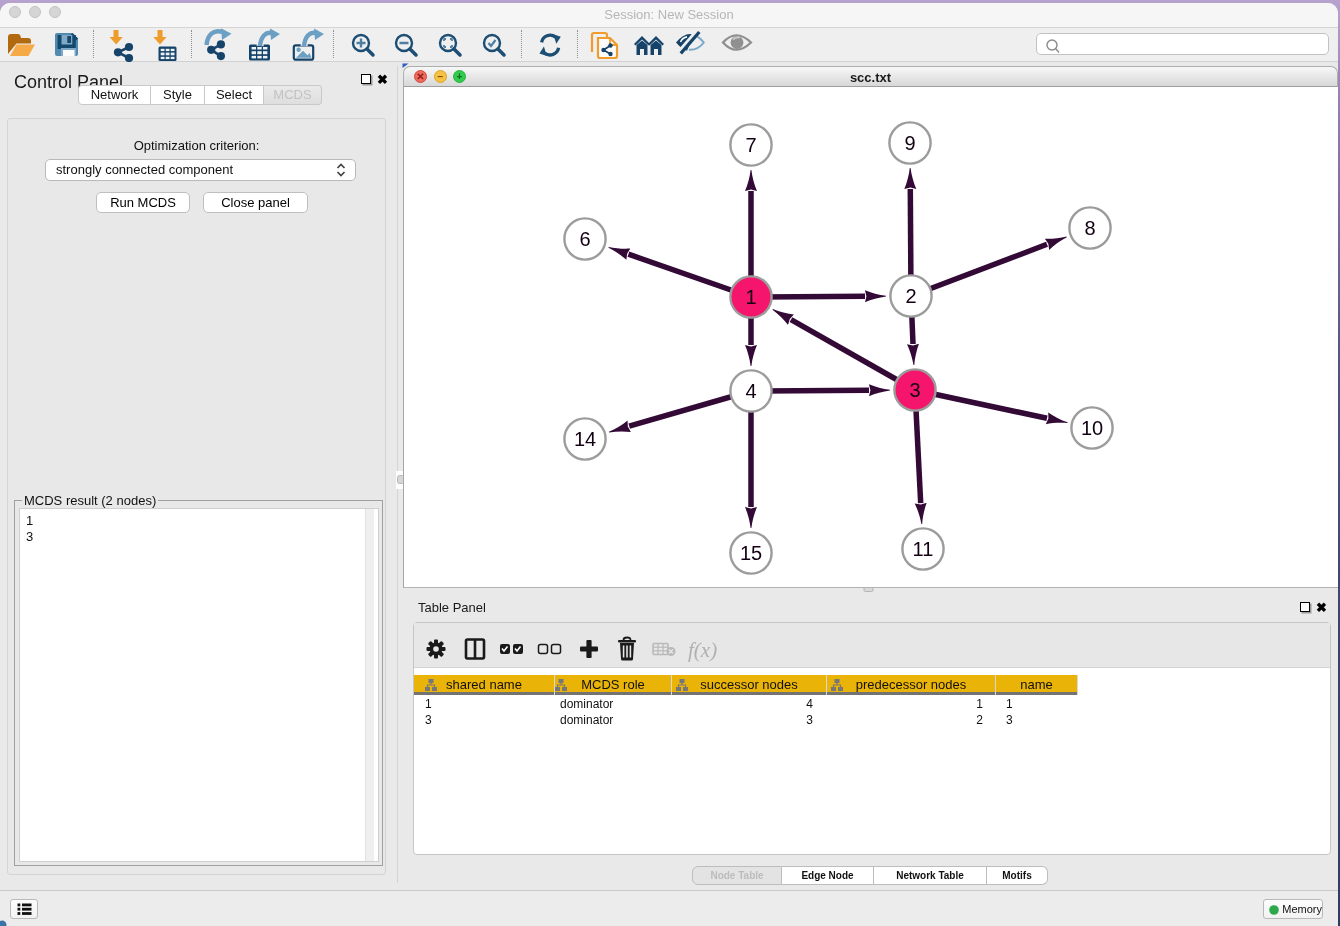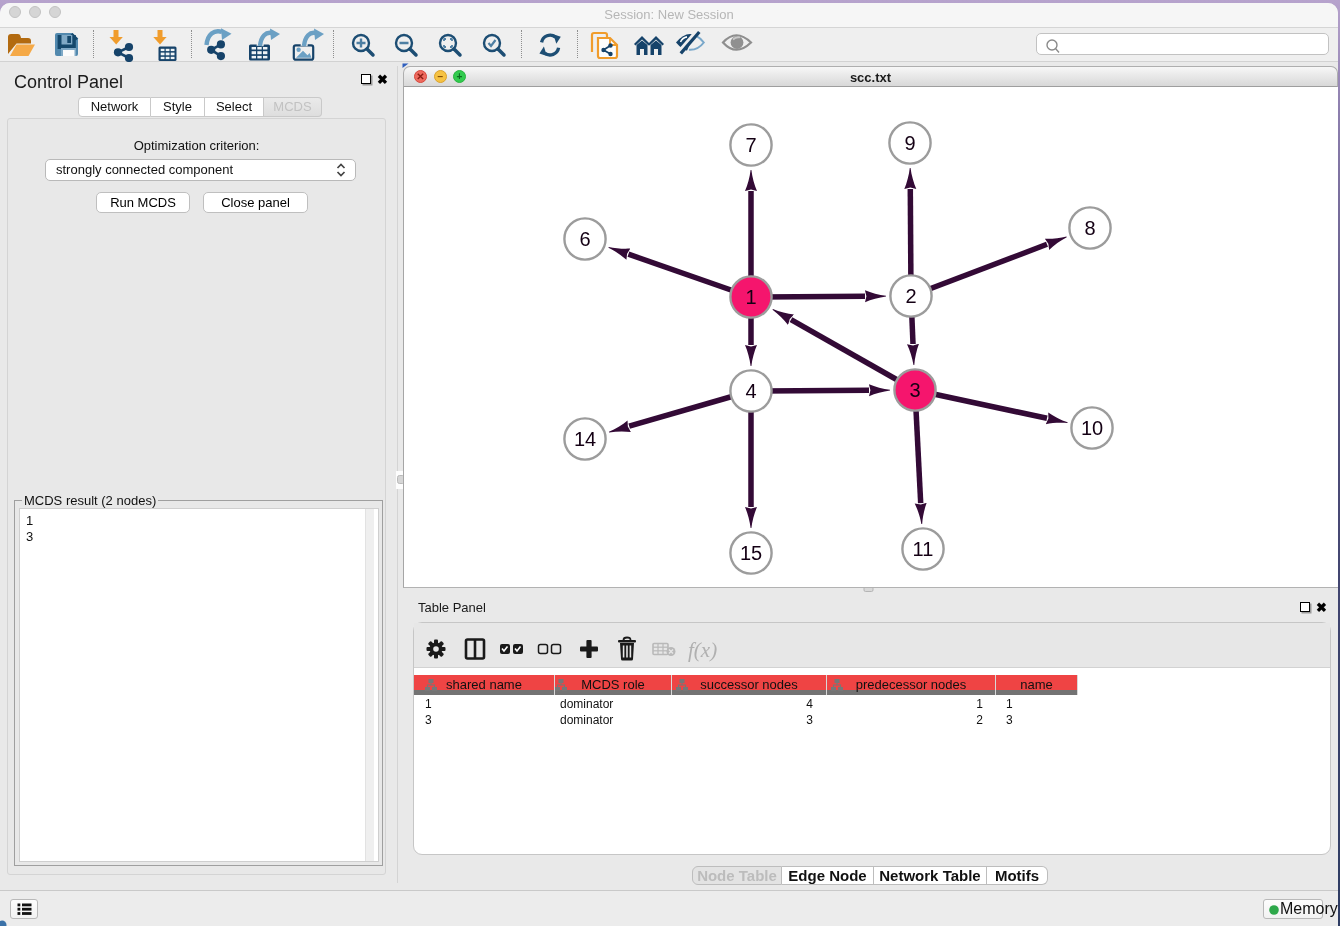--- a/index.html
+++ b/index.html
@@ -12,48 +12,48 @@
 .tl { position:absolute; top:3px; width:12px; height:12px; border-radius:50%; background:#d5d5d5; border:1px solid #c2c2c2; }
 #wtitle { position:absolute; top:4px; left:0; width:100%; text-align:center; color:#b6b6b6; font-size:13px; }
 
 #toolbar { left:0; top:28px; width:1338px; height:34px; background:#efefef; border-bottom:1px solid #d2d2d2; }
 .tsep { position:absolute; top:2px; height:28px; width:0; border-left:1px dotted #8f8f8f; }
 #search { position:absolute; left:1036px; top:5px; width:293px; height:22px; background:#fff; border:1px solid #c2c2c2; border-radius:5px; }
 
 #cp-title { left:14px; top:72px; font-size:18px; color:#1a1a1a; }
 .hdr-sq { width:10px; height:10px; border:1.5px solid #000; background:#fff; box-shadow:1.5px 1.5px 0 #9a9a9a; }
 .hdr-x { font-size:13px; font-weight:bold; color:#000; }
-#tabs { left:78px; top:97px; height:20px; display:flex; }
+#tabs { left:78px; top:85px; height:20px; display:flex; }
 .tab { height:20px; background:#fff; border:1px solid #c9c9c9; border-left:none; font-size:13px; color:#111; text-align:center; line-height:18px; }
 .tab.first { border-left:1px solid #c9c9c9; border-radius:4px 0 0 4px; }
 .tab.sel { background:linear-gradient(#eaeaea,#dedede); color:#c2c2c2; border-radius:0 4px 4px 0; width:58px; padding:0; }
 #cp-body { left:7px; top:118px; width:379px; height:757px; background:#e8e8e8; border:1px solid #d4d4d4; border-radius:3px; }
 #optlabel { position:absolute; left:0; top:19px; width:100%; text-align:center; font-size:13px; color:#111; }
 #dropdown { position:absolute; left:37px; top:40px; width:311px; height:22px; background:#fff; border:1px solid #b9b9b9; border-radius:5px; font-size:13px; color:#111; line-height:20px; padding-left:10px; }
 .btn { position:absolute; height:21px; background:#fff; border:1px solid #bfbfbf; border-radius:5px; font-size:13px; color:#000000; text-align:center; line-height:19px; }
 #grp { position:absolute; left:6px; top:381px; width:369px; height:366px; border:1px solid #9f9f9f; }
 #grp-title { position:absolute; left:7px; top:-8px; background:#e8e8e8; font-size:13px; color:#111; padding:0 2px; }
 #grp-inner { position:absolute; left:4px; top:7px; width:360px; height:354px; background:#fff; border:1px solid #cfcfcf; font-size:13px; color:#111; }
 #grp-scroll { position:absolute; right:4px; top:0; width:9px; height:100%; background:#efefef; border-left:1px solid #e2e2e2; }
 #vdiv { left:397px; top:66px; width:1px; height:817px; background:#d4d4d4; }
 
 #net-titlebar { left:403px; top:66px; width:935px; height:21px; background:linear-gradient(#f7f7f7,#d8d8d8); border:1px solid #aeaeae; border-bottom:1px solid #9e9e9e; border-radius:7px 7px 0 0; }
 #net-title { position:absolute; width:100%; text-align:center; top:3px; font-size:13px; font-weight:bold; color:#1a1a1a; }
 .mtl { position:absolute; top:3px; width:13px; height:13px; border-radius:50%; font-size:10px; font-weight:bold; text-align:center; line-height:12px; }
 #canvas { left:403px; top:87px; width:935px; height:501px; background:#fff; border-bottom:1px solid #b2b2b2; border-left:1px solid #a6a6a6; }
 
 #tp-title { left:418px; top:600px; font-size:13px; color:#1a1a1a; }
-#tp-box { left:413px; top:622px; width:918px; height:233px; background:#fff; border:1px solid #c6c6c6; border-radius:9px; }
+#tp-box { left:413px; top:622px; width:918px; height:233px; background:#fff; border:1px solid #c6c6c6; border-radius:4px; }
 #tp-toolbar { position:absolute; left:0; top:0; width:100%; height:45px; background:#e7e7e7; border-bottom:1px solid #d2d2d2; }
-#thead { position:absolute; left:0; top:52px; width:664px; height:20px; background:#ef4444; border-bottom:5px solid #737373; font-size:13px; color:#111; }
+#thead { position:absolute; left:0; top:52px; width:664px; height:20px; background:#eab308; border-bottom:3px solid #737373; font-size:13px; color:#111; }
 .thcell { position:absolute; top:0; height:20px; line-height:19px; text-align:center; border-right:1px solid #d8d8d8; }
 .trow { position:absolute; font-size:12px; color:#111; height:16px; line-height:16px; }
 
 #btabs { left:692px; top:866px; height:19px; display:flex; }
-.btab { height:19px; background:#fff; border:1px solid #bdbdbd; border-left:none; font-size:15px; font-weight:bold; color:#111; line-height:17px; text-align:center; }
+.btab { height:19px; background:#fff; border:1px solid #bdbdbd; border-left:none; font-size:10px; font-weight:bold; color:#111; line-height:17px; text-align:center; }
 .btab.first { border-left:1px solid #bdbdbd; border-radius:6px 0 0 6px; background:#e3e3e3; color:#bcbcbc; }
 .btab.last { border-radius:0 6px 6px 0; }
 #statusbar { left:0; top:890px; width:1338px; height:36px; background:#ececec; border-top:1px solid #c9c9c9; }
 .sbtn { position:absolute; background:linear-gradient(#fdfdfd,#f2f2f2); border:1px solid #b9b9b9; border-radius:3px; }
 </style></head>
 <body>
 <div id="win">
     <div id="pg">
   <div id="titlebar">
     <div class="tl" style="left:9px;"></div>
@@ -459,21 +459,21 @@
         <g fill="#111">
               <rect x="6.5" y="3.5" width="2.8" height="2.8"></rect>
               <rect x="6.5" y="7.8" width="2.8" height="2.8"></rect>
               <rect x="6.5" y="12.1" width="2.8" height="2.8"></rect>
         <rect x="11" y="3.5" width="9.5" height="2.8"></rect>
               <rect x="11" y="7.8" width="9.5" height="2.8"></rect>
               <rect x="11" y="12.1" width="9.5" height="2.8"></rect>
             </g>
       </svg>
     </div>
-    <div class="sbtn" style="left:1263px; top:8px; width:60px; height:20px; font-size:16px; color:#111; text-align:right; line-height:18px; padding-left:16px;">Memory
+    <div class="sbtn" style="left:1263px; top:8px; width:60px; height:20px; font-size:11px; color:#111; text-align:right; line-height:18px; padding-left:16px;">Memory
       <svg width="12" height="12" style="position:absolute;left:5px;top:4.5px">
             <circle cx="5" cy="5" r="4.8" fill="#2da84a"></circle>
           </svg>
     </div>
   </div>
   <svg class="ic" style="left:0px; top:919px;" width="10" height="7">
         <circle cx="2" cy="6" r="4.5" fill="#3b72a8"></circle>
       </svg>
 </div>
   </div>

